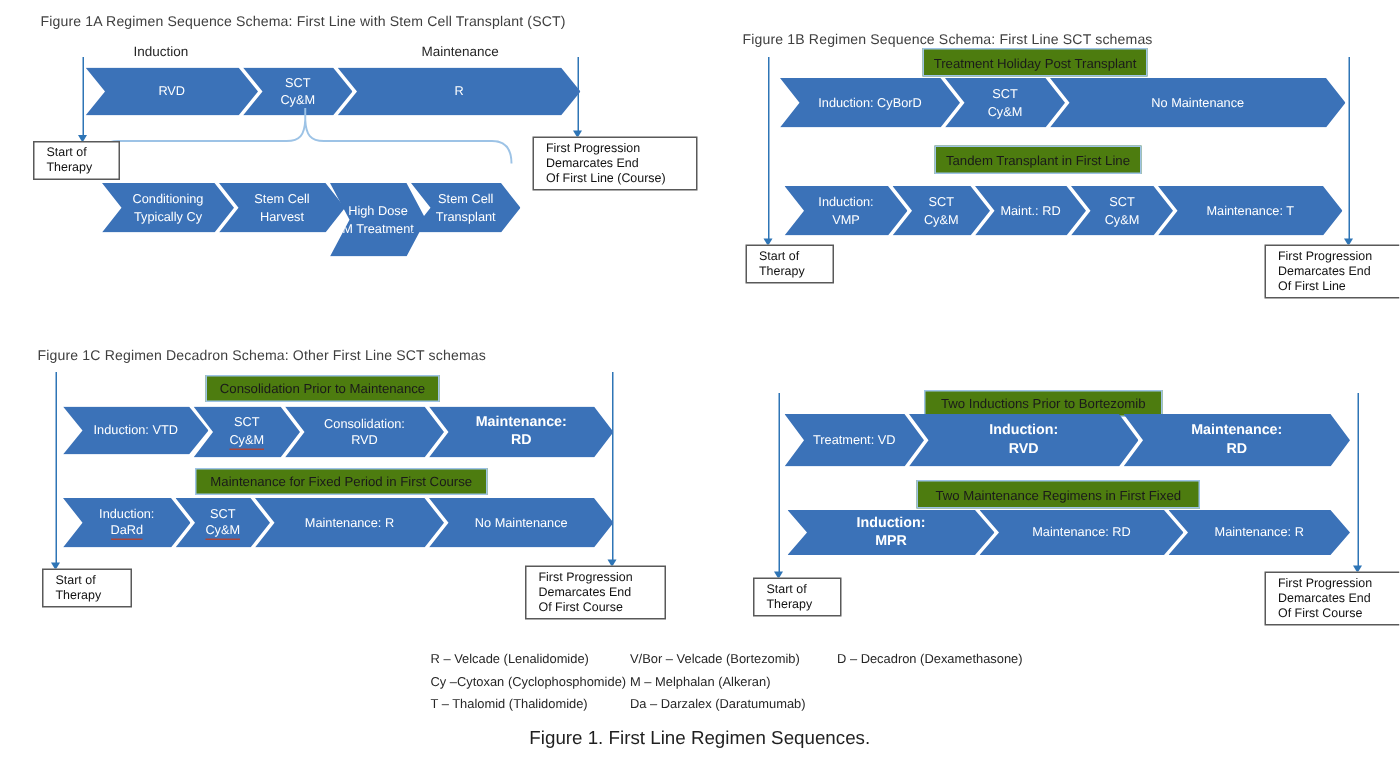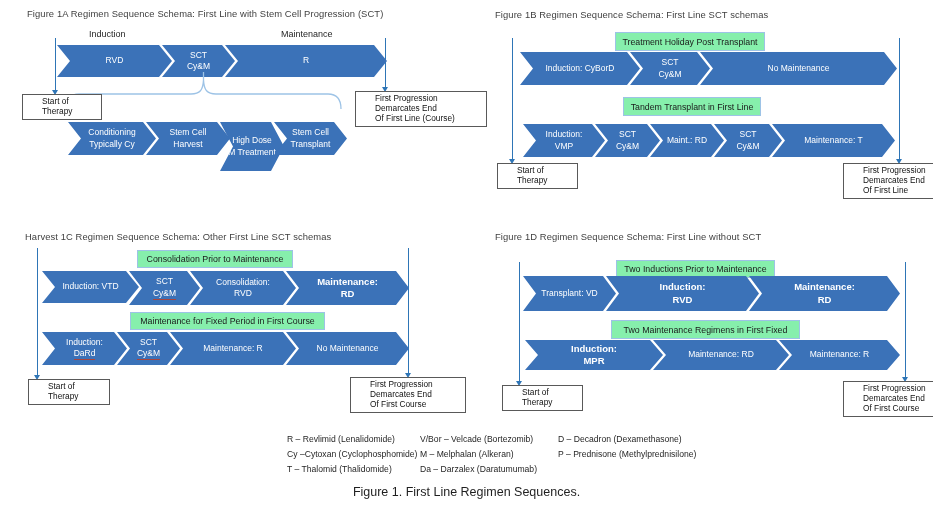--- a/index.html
+++ b/index.html
@@ -13,46 +13,46 @@
   .arrow{
     position:absolute;background:#3b72b8;color:#ffffff;
     display:flex;flex-direction:column;align-items:center;justify-content:center;
     text-align:center;font-size:8.5px;line-height:1.3;
     clip-path:polygon(0 0, calc(100% - 13px) 0, 100% 50%, calc(100% - 13px) 100%, 0 100%, 13px 50%);
   }
   .arrow.lg{font-size:9.5px;font-weight:bold;}
   .al{display:block;white-space:nowrap;}
   .misspell{border-bottom:1.2px solid #a9453c;padding-bottom:0px;}
   .glabel{
-    position:absolute;background:#86efac;border:1px solid #9dc3e6;color:#1a1a1a;
+    position:absolute;background:#4d7c0f;border:1px solid #9dc3e6;color:#1a1a1a;
     display:flex;align-items:center;justify-content:center;text-align:center;
     font-size:8.8px;white-space:nowrap;
   }
   .note{
     position:absolute;background:#fff;border:1px solid #595959;color:#111;
-    font-size:8.3px;line-height:1.2;padding:2px 19px;white-space:pre-line;
+    font-size:8.3px;line-height:1.2;padding:2px 8px;white-space:pre-line;
   }
   .vline{position:absolute;width:1px;background:#2e75b6;}
   .vline::after{
     content:"";position:absolute;left:-3px;bottom:-4px;width:0;height:0;
     border-left:3.5px solid transparent;border-right:3.5px solid transparent;
     border-top:5px solid #2e75b6;
   }
   .legend-col{position:absolute;font-size:8.6px;line-height:15px;color:#262626;white-space:nowrap;}
   #caption{position:absolute;left:0;right:0;top:485px;text-align:center;font-size:12.5px;color:#1f1f1f;}
   #caption .cb{font-weight:400;}
   svg.brace{position:absolute;overflow:visible;}
 </style>
 </head>
 <body>
 
 <div id="canvas">
 
   <div class="panel" style="left:0;top:0;width:466px;height:220px">
-    <div class="ptitle" style="left:27px;top:8px">Figure 1A Regimen Sequence Schema: First Line with Stem Cell Progression (SCT)</div>
+    <div class="ptitle" style="left:27px;top:8px">Figure 1A Regimen Sequence Schema: First Line with Stem Cell Transplant (SCT)</div>
     <div class="phase" style="left:89px;top:29px">Induction</div>
     <div class="phase" style="left:281px;top:29px">Maintenance</div>
 
     <div class="vline" style="left:55px;top:38px;height:53px"></div>
     <div class="vline" style="left:385px;top:38px;height:50px"></div>
 
     <div class="arrow" style="left:57px;top:45px;width:115px;height:32px">
       <span class="al">RVD</span>
     </div>
     <div class="arrow" style="left:162px;top:45px;width:73px;height:32px">
@@ -86,21 +86,21 @@
     </div>
 
     <div class="note" style="left:22px;top:94px;width:40px">Start of
 Therapy</div>
     <div class="note" style="left:355px;top:91px;width:92px">First Progression
 Demarcates End
 Of First Line (Course)</div>
   </div>
 
   <div class="panel" style="left:466px;top:0;width:467px;height:220px">
-    <div class="ptitle" style="left:29px;top:9px">Figure 1B Regimen Sequence Schema: First Line SCT schemas</div>
+    <div class="ptitle" style="left:29px;top:20px">Figure 1B Regimen Sequence Schema: First Line SCT schemas</div>
 
     <div class="vline" style="left:46px;top:38px;height:122px"></div>
     <div class="vline" style="left:433px;top:38px;height:122px"></div>
 
     <div class="glabel" style="left:149px;top:32px;width:148px;height:17px">Treatment Holiday Post Transplant</div>
 
     <div class="arrow" style="left:54px;top:52px;width:120px;height:33px">
       <span class="al">Induction: CyBorD</span>
     </div>
     <div class="arrow" style="left:164px;top:52px;width:80px;height:33px">
@@ -133,21 +133,21 @@
     </div>
 
     <div class="note" style="left:31px;top:163px;width:41px">Start of
 Therapy</div>
     <div class="note" style="left:377px;top:163px;width:80px">First Progression
 Demarcates End
 Of First Line</div>
   </div>
 
   <div class="panel" style="left:0;top:220px;width:466px;height:210px">
-    <div class="ptitle" style="left:25px;top:11px">Harvest 1C Regimen Sequence Schema: Other First Line SCT schemas</div>
+    <div class="ptitle" style="left:25px;top:11px">Figure 1C Regimen Decadron Schema: Other First Line SCT schemas</div>
 
     <div class="vline" style="left:37px;top:28px;height:128px"></div>
     <div class="vline" style="left:408px;top:28px;height:126px"></div>
 
     <div class="glabel" style="left:137px;top:30px;width:154px;height:16px">Consolidation Prior to Maintenance</div>
 
     <div class="arrow" style="left:42px;top:51px;width:97px;height:32px">
       <span class="al">Induction: VTD</span>
     </div>
     <div class="arrow" style="left:129px;top:51px;width:71px;height:34px">
@@ -181,29 +181,28 @@
     </div>
 
     <div class="note" style="left:28px;top:159px;width:42px">Start of
 Therapy</div>
     <div class="note" style="left:350px;top:157px;width:76px">First Progression
 Demarcates End
 Of First Course</div>
   </div>
 
   <div class="panel" style="left:466px;top:220px;width:467px;height:210px">
-    <div class="ptitle" style="left:29px;top:11px">Figure 1D Regimen Sequence Schema: First Line without SCT</div>
 
     <div class="vline" style="left:53px;top:42px;height:120px"></div>
     <div class="vline" style="left:439px;top:42px;height:116px"></div>
 
-    <div class="glabel" style="left:150px;top:40px;width:157px;height:16px">Two Inductions Prior to Maintenance</div>
+    <div class="glabel" style="left:150px;top:40px;width:157px;height:16px">Two Inductions Prior to Bortezomib</div>
 
     <div class="arrow" style="left:57px;top:56px;width:93px;height:35px">
-      <span class="al">Transplant: VD</span>
+      <span class="al">Treatment: VD</span>
     </div>
     <div class="arrow lg" style="left:140px;top:56px;width:153px;height:35px">
       <span class="al">Induction:</span>
       <span class="al">RVD</span>
     </div>
     <div class="arrow lg" style="left:283px;top:56px;width:151px;height:35px">
       <span class="al">Maintenance:</span>
       <span class="al">RD</span>
     </div>
 
@@ -221,31 +220,30 @@
     </div>
 
     <div class="note" style="left:36px;top:165px;width:41px">Start of
 Therapy</div>
     <div class="note" style="left:377px;top:161px;width:76px">First Progression
 Demarcates End
 Of First Course</div>
   </div>
 
   <div class="legend-col" style="left:287px;top:432px">
-    <div>R – Revlimid (Lenalidomide)</div>
+    <div>R – Velcade (Lenalidomide)</div>
     <div>Cy –Cytoxan (Cyclophosphomide)</div>
     <div>T – Thalomid (Thalidomide)</div>
   </div>
   <div class="legend-col" style="left:420px;top:432px">
     <div>V/Bor – Velcade (Bortezomib)</div>
     <div>M – Melphalan (Alkeran)</div>
     <div>Da – Darzalex (Daratumumab)</div>
   </div>
   <div class="legend-col" style="left:558px;top:432px">
     <div>D – Decadron (Dexamethasone)</div>
-    <div>P – Prednisone (Methylprednisilone)</div>
   </div>
 
   <div id="caption">
     <span class="cb">Figure 1.</span><span> First Line Regimen Sequences.</span>
   </div>
 
 </div>
 
 </body></html>

